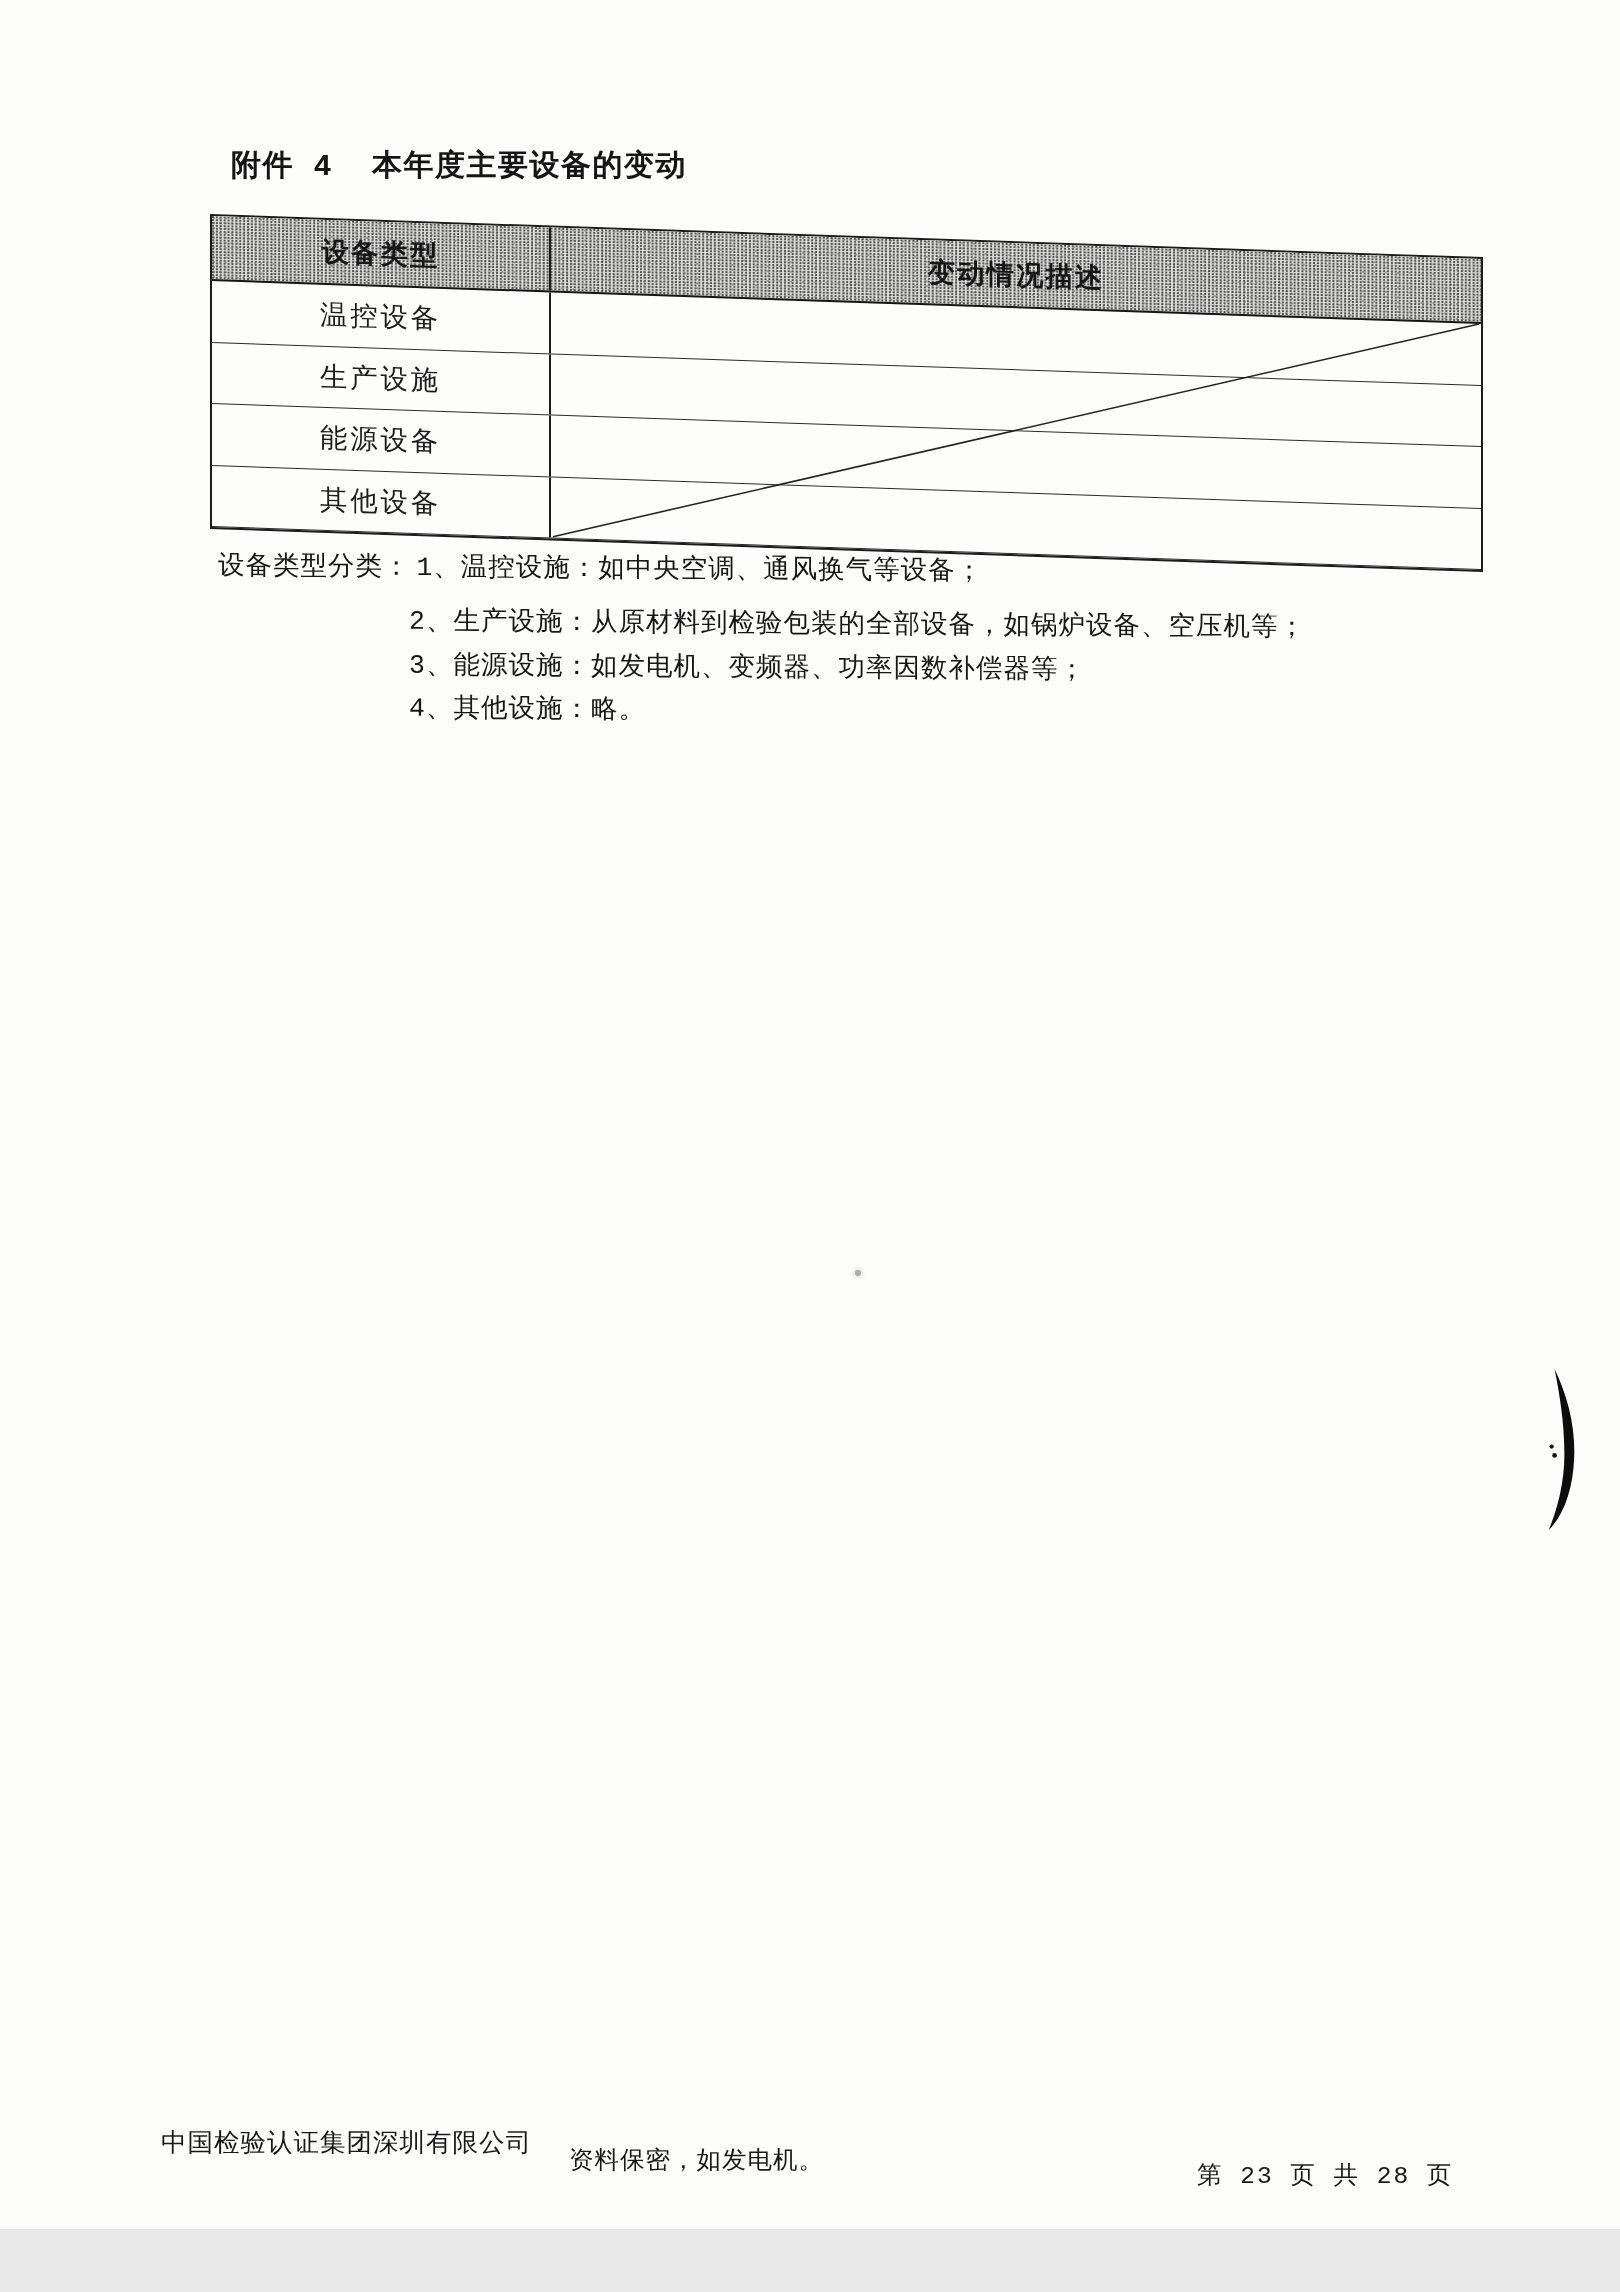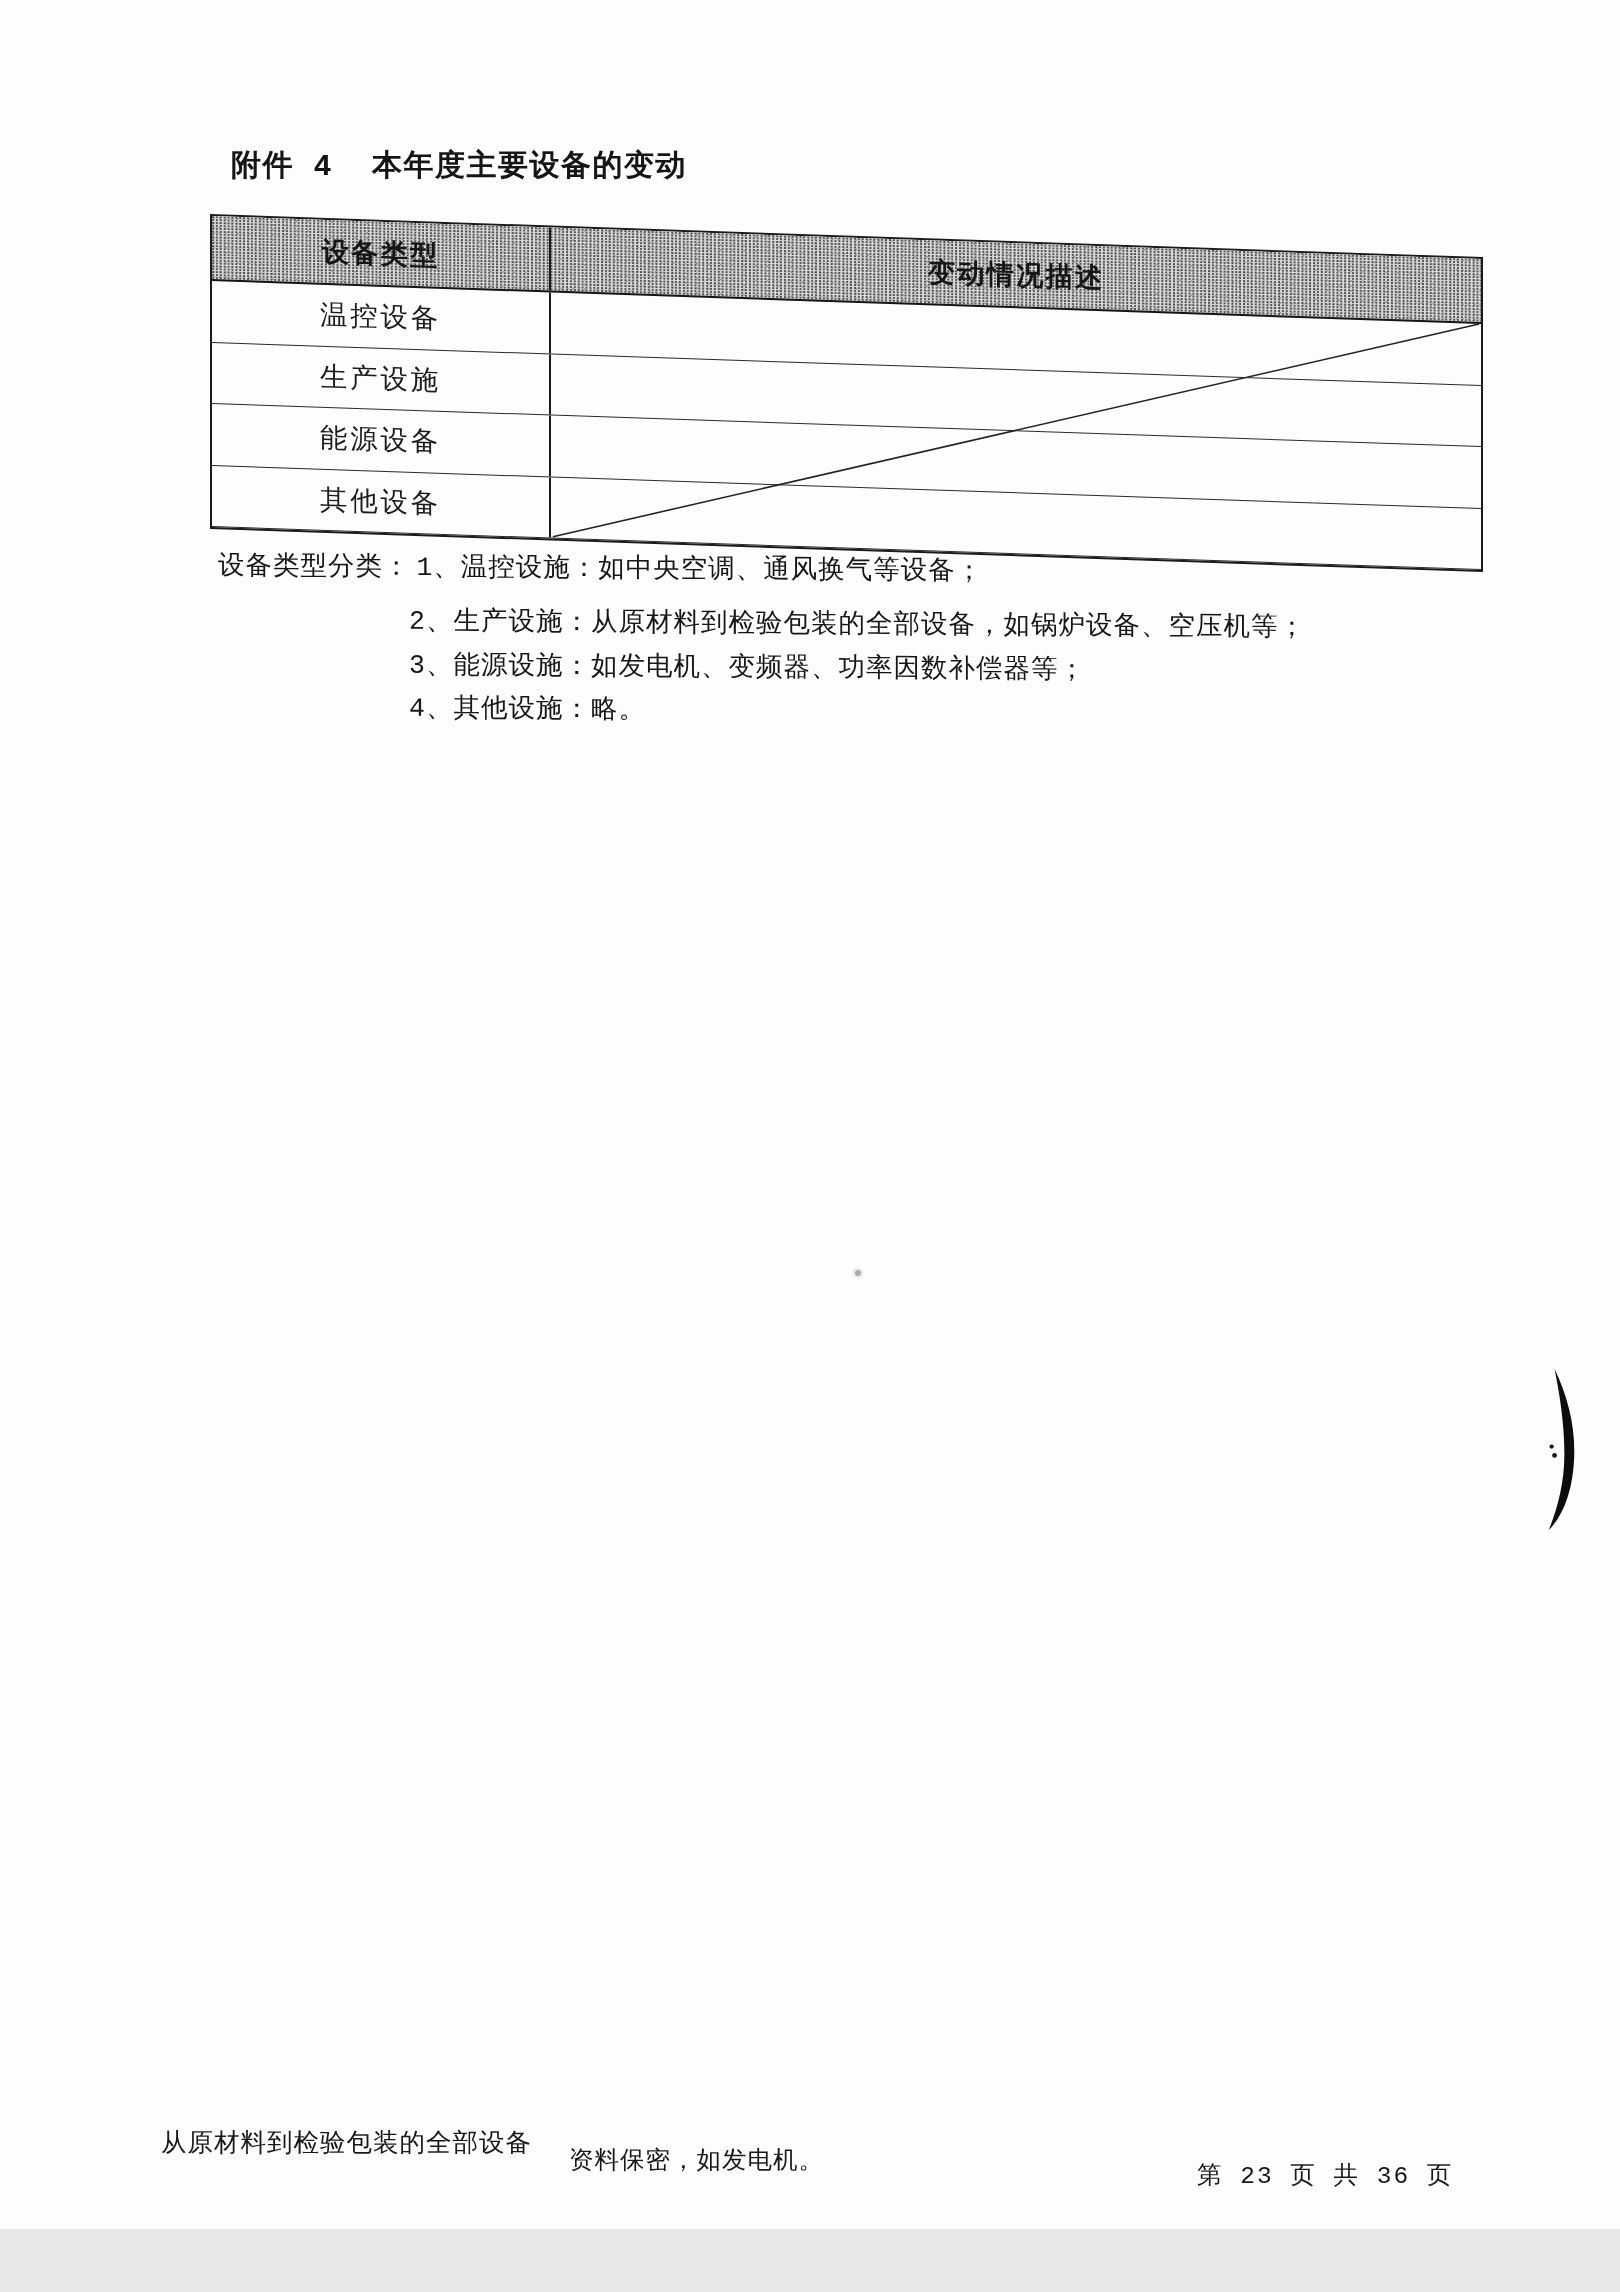--- a/index.html
+++ b/index.html
@@ -125,18 +125,18 @@
   <div class="abs speck"></div>
 
   <div class="abs artifact">
     <svg viewBox="0 0 70 175">
       <path d="M31,5 C44,32 52,62 51,94 C50,126 41,153 25,169 C33,150 41,122 41,92 C41,60 36,30 31,5 Z" fill="#0d0d0d"></path>
       <circle cx="28" cy="84" r="2.2" fill="#141414"></circle>
       <circle cx="31" cy="93" r="2.4" fill="#141414"></circle>
     </svg>
   </div>
 
-  <div class="abs footer-company">从原材料到检验包装的全部设备</div>
+  <div class="abs footer-company">中国检验认证集团深圳有限公司</div>
   <div class="abs footer-secrecy">资料保密，如发电机。</div>
-  <div class="abs footer-page">第 23 页 共 36 页</div>
+  <div class="abs footer-page">第 23 页 共 28 页</div>
 
 </div>
 
 
 </body></html>

